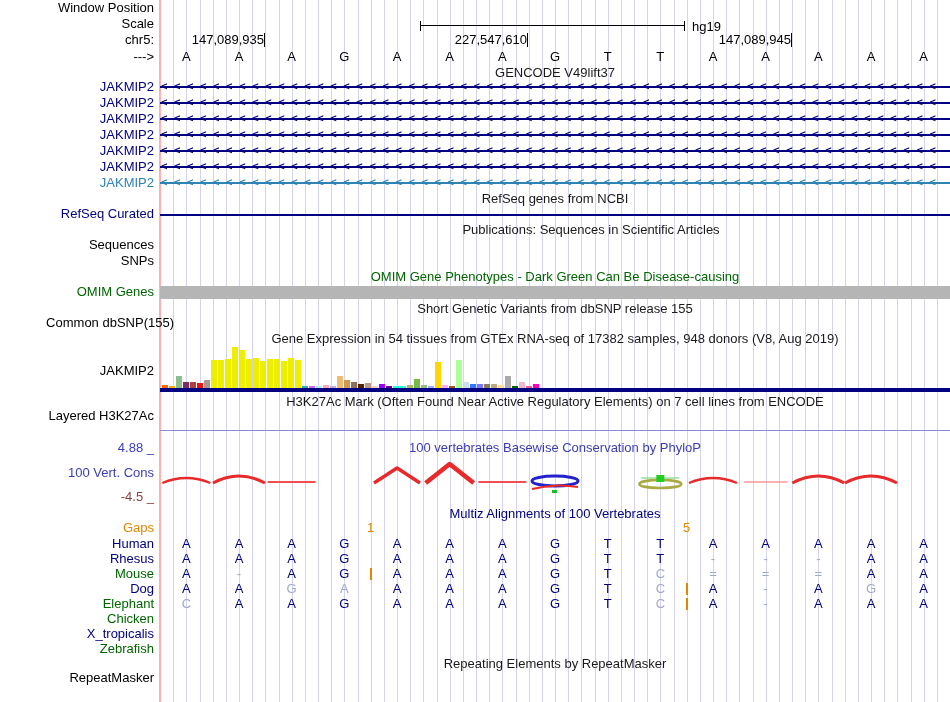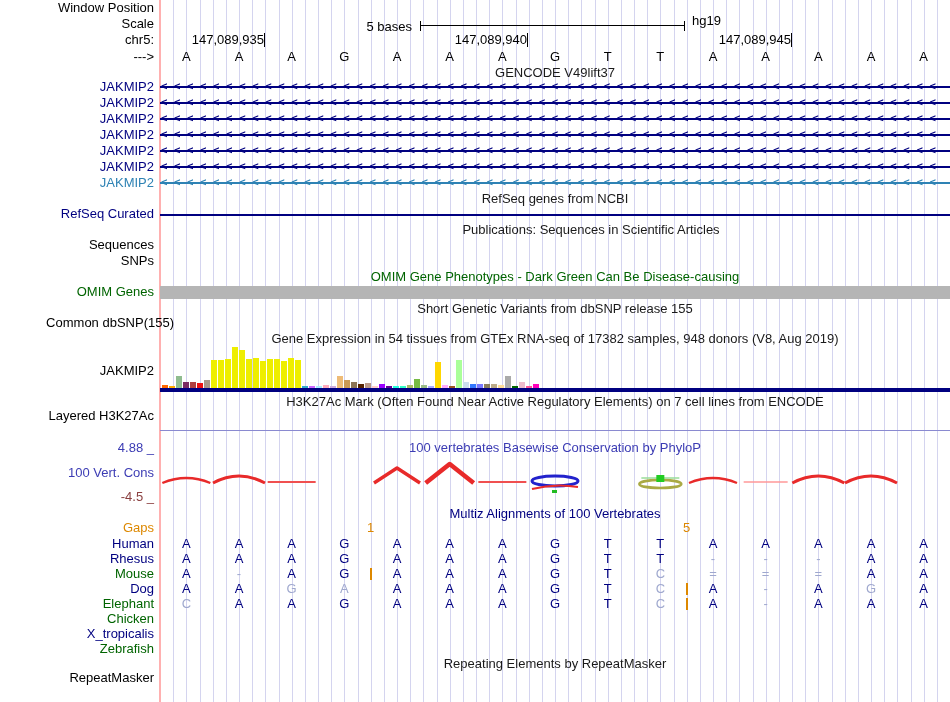--- a/index.html
+++ b/index.html
@@ -17,42 +17,41 @@
   .generow .chev{position:absolute;left:1px;top:0;width:100%;font-size:11px;font-weight:bold;
                  letter-spacing:6.6px;line-height:13px;white-space:nowrap;}
   .gtex-bar{position:absolute;width:6px;}
   .ins-bar{position:absolute;width:2px;height:12px;}
   #header-title{position:absolute;left:160px;top:1px;width:790px;text-align:center;white-space:nowrap;}
   #header-title span{margin:0 8px;}
   #scale-bar{position:absolute;left:420px;top:21px;width:263px;height:10px;
              border-left:1px solid #000;border-right:1px solid #000;}
   #scale-bar:after{content:"";position:absolute;left:0;top:4px;width:100%;height:1px;background:#000;}
   #scale-label{position:absolute;left:160px;top:19px;width:252px;text-align:right;}
-  #genome-label{position:absolute;left:692px;top:13px;}
+  #genome-label{position:absolute;left:692px;top:19px;}
   #refseq-line{position:absolute;left:160px;top:214px;width:790px;height:1.6px;background:#000080;}
   #omim-bar{position:absolute;left:160px;top:286px;width:790px;height:13px;background:#B5B5B5;}
   #gtex-baseline{position:absolute;left:160px;top:388px;width:790px;height:4px;background:#000080;}
   #h3k27ac-line{position:absolute;left:160px;top:430px;width:790px;height:1px;background:#8A8AD0;}
   #phylop-svg{position:absolute;left:0;top:0;}
 </style>
 </head>
 <body>
 
 <div id="app">
   <div id="grid"></div>
   <div id="edge-line"></div>
 
 
-  <div id="scale-label">5 bases</div>
   <div id="scale-bar"></div>
   <div id="genome-label">hg19</div>
 
   <div id="ruler">
       <div class="tick-label" style="left: 144px; top: 33px;">147,089,935</div>
-      <div class="tick-label" style="left: 407px; top: 33px;">147,089,940</div>
+      <div class="tick-label" style="left: 407px; top: 33px;">227,547,610</div>
       <div class="tick-label" style="left: 671px; top: 33px;">147,089,945</div>
     </div>
   <div id="seq-row">
       <div class="letter" style="left: 160.333px; top: 50px;">A</div>
       <div class="letter" style="left: 213px; top: 50px;">A</div>
       <div class="letter" style="left: 265.667px; top: 50px;">A</div>
       <div class="letter" style="left: 318.333px; top: 50px;">G</div>
       <div class="letter" style="left: 371px; top: 50px;">A</div>
       <div class="letter" style="left: 423.667px; top: 50px;">A</div>
       <div class="letter" style="left: 476.334px; top: 50px;">A</div>

